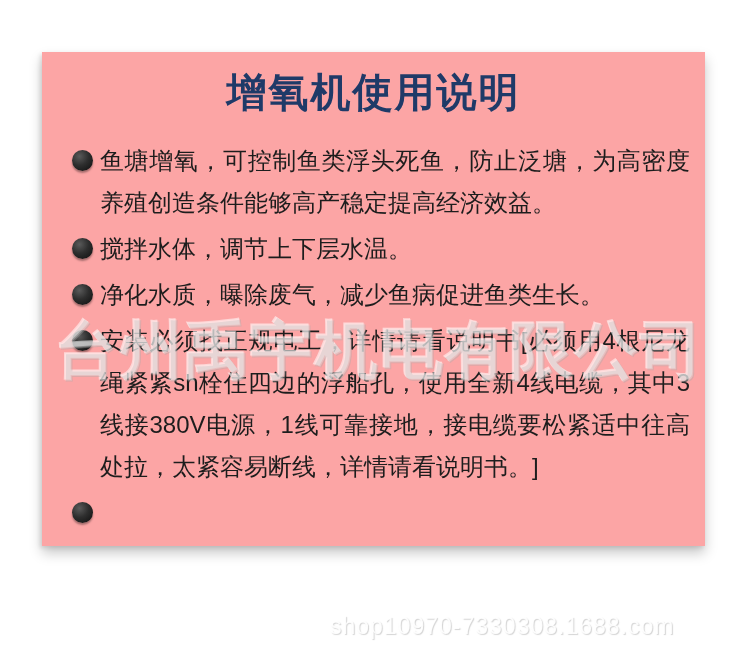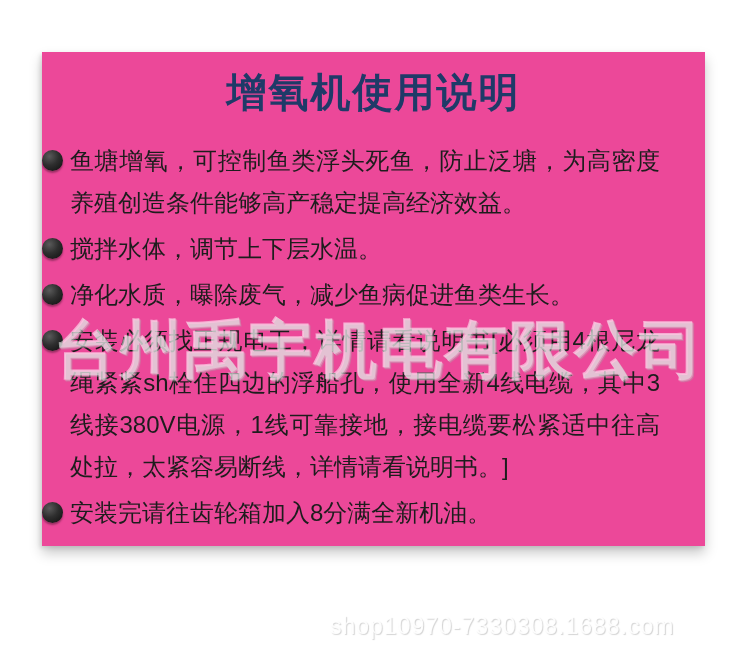--- a/index.html
+++ b/index.html
@@ -9,36 +9,37 @@
     font-family: "Liberation Sans", "DejaVu Sans", sans-serif;
     overflow: hidden;
     position: relative;
   }
   .page { position: relative; width: 750px; height: 658px; background: #ffffff; }
 
   .card {
     position: absolute;
     left: 42px; top: 52px;
     width: 663px; height: 494px;
-    background: #ec4899;
+    background: #fca5a5;
     box-shadow: -2px 2px 4px rgba(0,0,0,0.10), 0 7px 12px rgba(0,0,0,0.22);
   }
 
   .card-title {
     margin-top: 13px;
     text-align: center;
     font-size: 40px;
     font-weight: bold;
     letter-spacing: 2px;
     color: #1f3a68;
   }
 
   .instruction-list {
     list-style: none;
     margin-top: 20px;
+    padding-left: 30px;
   }
   .instruction-item {
     position: relative;
     padding-left: 28px;
     width: 618px;
     margin-bottom: 4px;
     font-size: 24px;
     line-height: 42px;
     color: #1d1d1d;
     text-align: justify;
@@ -98,21 +99,20 @@
       <li class="instruction-item">
         <span class="bullet-sphere"></span>
         <span>净化水质，曝除废气，减少鱼病促进鱼类生长。</span>
       </li>
       <li class="instruction-item">
         <span class="bullet-sphere"></span>
         <span>安装必须找正规电工，详情请看说明书[必须用4根尼龙绳紧紧sh栓住四边的浮船孔，使用全新4线电缆，其中3线接380V电源，1线可靠接地，接电缆要松紧适中往高处拉，太紧容易断线，详情请看说明书。]</span>
       </li>
       <li class="instruction-item">
         <span class="bullet-sphere"></span>
-        <span>安装完请往齿轮箱加入8分满全新机油。</span>
       </li>
     </ul>
   </div>
 
   <div class="company-watermark">台州禹宇机电有限公司</div>
 
   <div class="url-watermark">shop10970-7330308.1688.com</div>
 
 </div>
 

